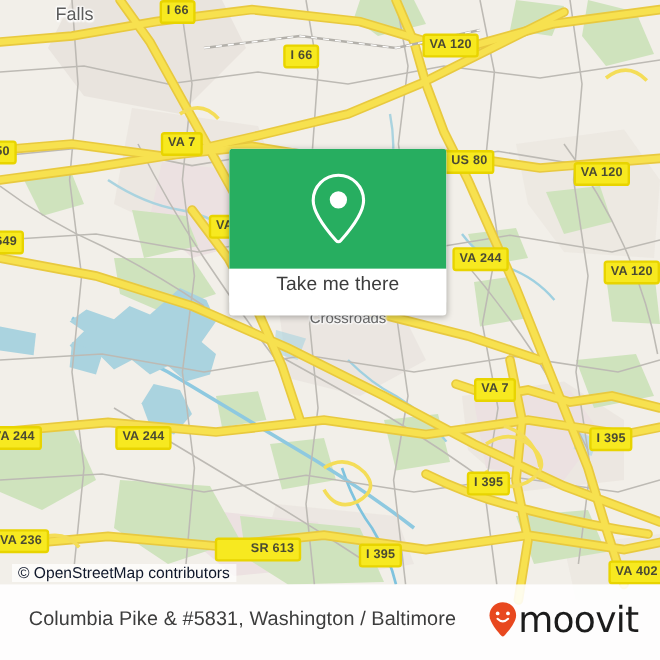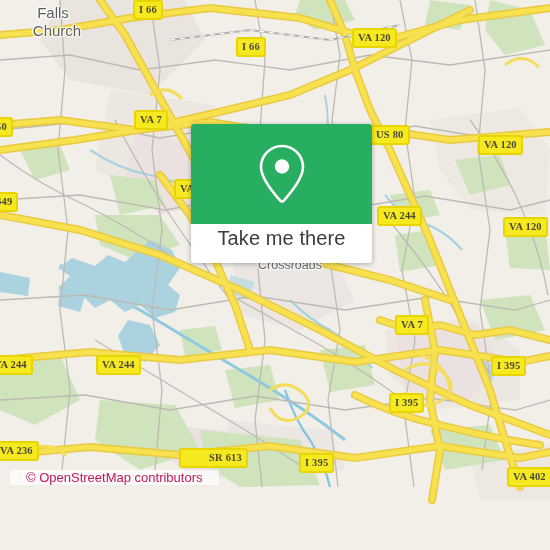--- a/index.html
+++ b/index.html
@@ -34,21 +34,21 @@
     background: #f7e920;
     border: 2px solid #e8d400;
     border-radius: 3px;
     color: #4a4a33;
     font-weight: bold;
     font-size: 10.5px;
     line-height: 13px;
     padding: 1px 4px 2px 4px;
     white-space: nowrap;
     letter-spacing: 0.2px;
-    font-family: Liberation Serif, serif;
+    font-family: Liberation Sans, sans-serif;
     text-align: center;
   }
 
   
   .place {
     position: absolute;
     color: #5c5c5c;
     font-size: 15px;
     line-height: 17px;
     text-align: center;
@@ -77,33 +77,33 @@
     display: flex;
     align-items: center;
     justify-content: center;
   }
   #card-label {
     height: 28px;
     display: flex;
     align-items: center;
     justify-content: center;
     color: #3c3c3c;
-    font-size: 20px;
+    font-size: 16px;
     letter-spacing: 0.1px;
     background: #fff;
   }
 
   
   #attribution {
     position: absolute;
     left: 10px; top: 470px;
     font-size: 13px;
-    color: #be185d;
+    color: #0f172a;
     background: rgba(255,255,255,0.72);
-    padding: 0 16px;
+    padding: 0 5px;
     white-space: nowrap;
     font-family: "Liberation Sans", sans-serif;
   }
 
   
   #footer {
     position: absolute;
     left: 0; top: 487px;
     width: 550px; height: 63px;
     background: rgba(255,255,255,0.88);
@@ -260,22 +260,21 @@
         <path d="M505,65 q18,-14 34,2"></path>
         <path d="M150,95 q18,-12 32,4"></path>
       </g>
 
       <g>
         <path d="M170,40 L250,30 L330,40 L400,25" stroke="#b3b0aa" stroke-width="2" fill="none"></path>
         <path d="M170,40 L250,30 L330,40 L400,25" stroke="#ffffff" stroke-width="1.1" stroke-dasharray="5 5" fill="none"></path>
       </g>
     </svg>
 
-    <div class="place" style="left:18px;top:4px;width:70px;">Falls</div>
-    <div class="place" style="left:12px;top:22px;width:90px;">Church</div>
+    <div class="place" style="left:8px;top:4px;width:70px;text-align:right;">Falls</div>
     <div class="place small" style="left:245px;top:258px;width:90px;">Crossroads</div>
 
     <div class="shield" style="left:133px;top:0px;">I 66</div>
     <div class="shield" style="left:236px;top:37px;">I 66</div>
     <div class="shield" style="left:352px;top:28px;">VA 120</div>
     <div class="shield" style="left:134px;top:110px;">VA 7</div>
     <div class="shield" style="left:370px;top:125px;">US 80</div>
     <div class="shield" style="left:478px;top:135px;">VA 120</div>
     <div class="shield" style="left:-10px;top:117px;">50</div>
     <div class="shield" style="left:-10px;top:192px;">649</div>
@@ -298,14 +297,30 @@
           <path d="M28 4 C16.4 4 7 13.4 7 25 C7 36 19 50.5 26.2 58.6 C27.2 59.7 28.8 59.7 29.8 58.6 C37 50.5 49 36 49 25 C49 13.4 39.6 4 28 4 Z" fill="none" stroke="#ffffff" stroke-width="2.6" stroke-linejoin="round"></path>
           <circle cx="28" cy="24.5" r="7.2" fill="#ffffff"></circle>
         </svg>
       </div>
       <div id="card-label">Take me there</div>
     </div>
 
     <div id="attribution">© OpenStreetMap contributors</div>
   </div>
 
+  <div id="footer">
+    <div id="footer-title">Columbia Pike &amp; #5831, Washington / Baltimore</div>
+    <div id="logo">
+      <span id="logo-pin">
+        <svg width="24" height="30" viewBox="0 0 24 30">
+          <path d="M12 0.8 C5.8 0.8 0.9 5.7 0.9 11.9 C0.9 17.6 8.1 25.9 10.8 28.8
+                   C11.5 29.5 12.5 29.5 13.2 28.8 C15.9 25.9 23.1 17.6 23.1 11.9
+                   C23.1 5.7 18.2 0.8 12 0.8 Z" fill="#e8481f"></path>
+          <circle cx="7.7" cy="10.2" r="1.55" fill="#ffffff"></circle>
+          <circle cx="16.3" cy="10.2" r="1.55" fill="#ffffff"></circle>
+          <path d="M7.6 14.6 Q12 19 16.4 14.6" stroke="#ffffff" stroke-width="1.7" fill="none" stroke-linecap="round"></path>
+        </svg>
+      </span>
+      <span id="logo-text">moovit</span>
+    </div>
+  </div>
 
 </div>
 
 </body></html>

